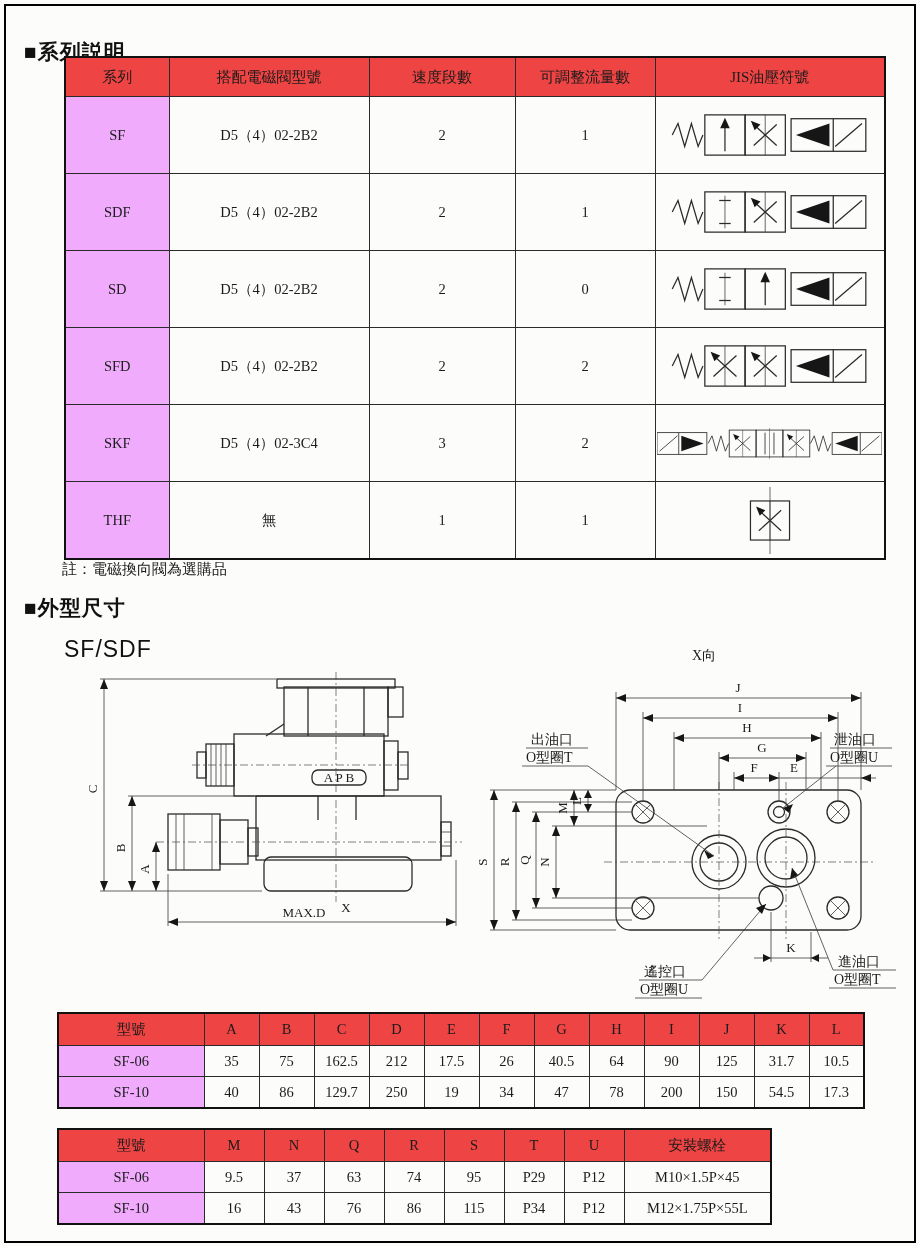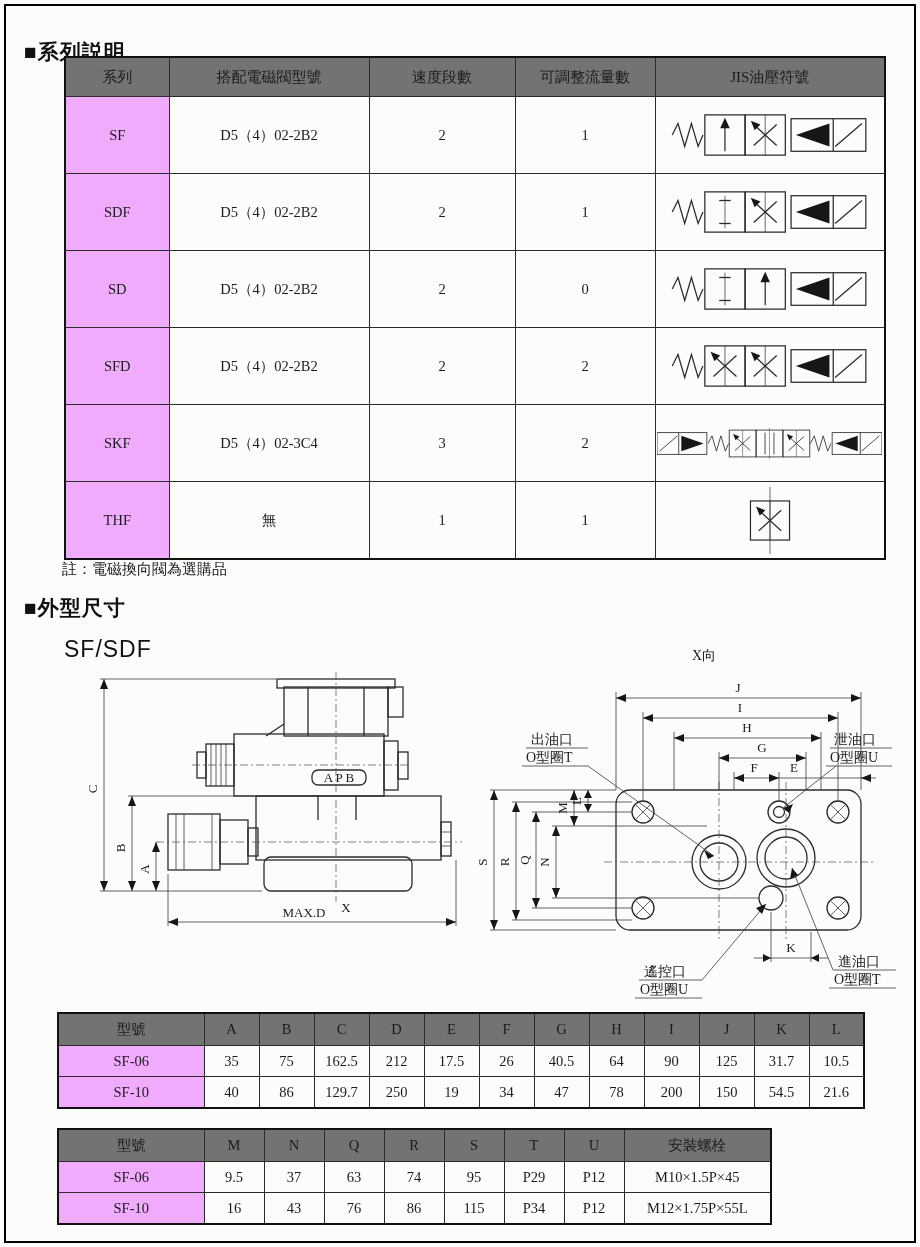--- a/index.html
+++ b/index.html
@@ -21,21 +21,21 @@
   .model-heading{
     position:absolute;left:64px;top:636px;
     font-family:"Liberation Sans",sans-serif;
     font-size:23px;font-weight:normal;letter-spacing:1px;color:#111;
   }
   .note{position:absolute;left:62px;top:560px;font-size:15px;}
 
   table{border-collapse:collapse;table-layout:fixed;}
   th,td{border:1px solid #2b2b2b;text-align:center;vertical-align:middle;
         font-size:14.5px;padding:0;overflow:hidden;}
-  th{background:#737373;font-weight:normal;}
+  th{background:#ef4444;font-weight:normal;}
   .graycell{background:#f0abfc;}
 
   #series-table{position:absolute;left:64px;top:56px;width:820px;border:2px solid #111;}
   #series-table th{height:38px;font-size:15px;}
   #series-table td{height:76px;}
 
   #dim-table-1{position:absolute;left:57px;top:1012px;width:808px;border:2px solid #111;}
   #dim-table-1 th{height:31px;}
   #dim-table-1 td{height:30px;}
 
@@ -493,21 +493,21 @@
     <td>86</td>
     <td>129.7</td>
     <td>250</td>
     <td>19</td>
     <td>34</td>
     <td>47</td>
     <td>78</td>
     <td>200</td>
     <td>150</td>
     <td>54.5</td>
-    <td>21.6</td>
+    <td>17.3</td>
   </tr>
 </tbody>
   </table>
 
 <table id="dim-table-2">
   <colgroup>
       <col style="width:146px">
       <col span="7" style="width:60px">
       <col style="width:147px">
     </colgroup>

